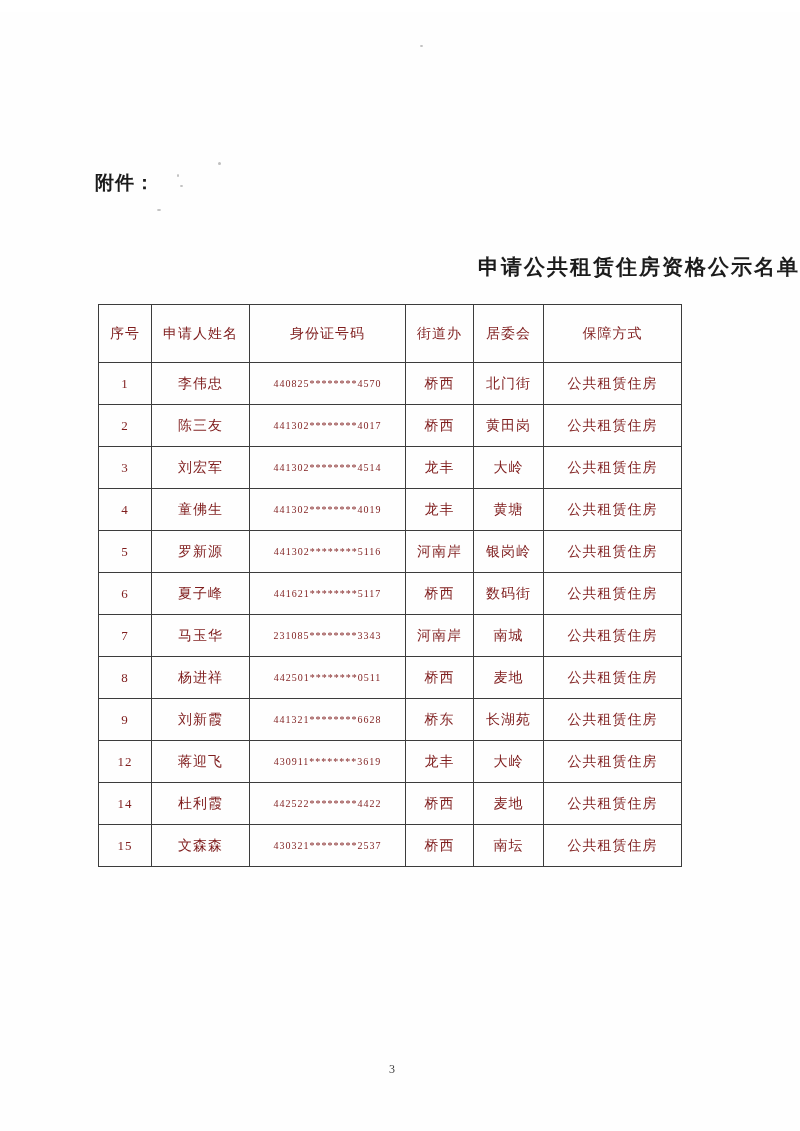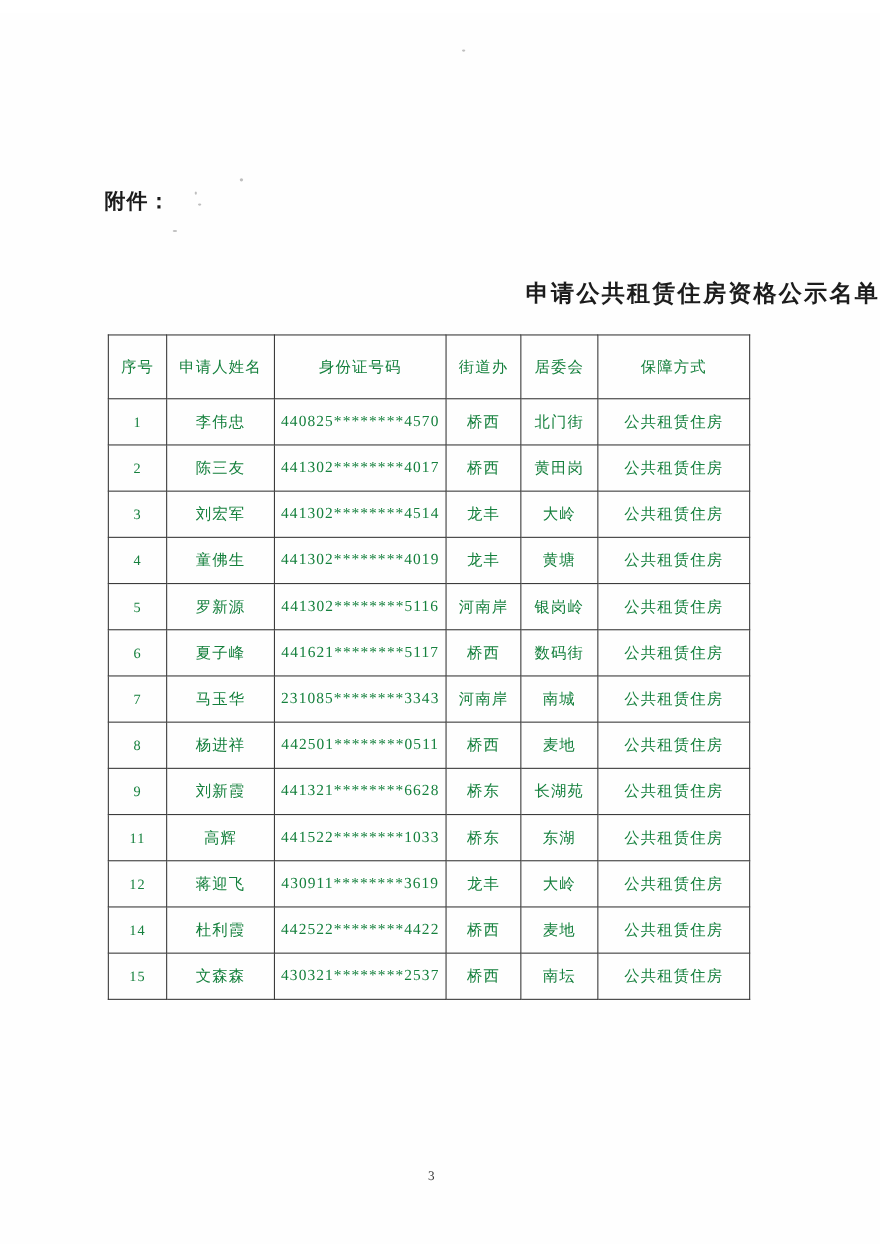--- a/index.html
+++ b/index.html
@@ -38,36 +38,36 @@
     color: #1c1c1c;
   }
   table.doc-table {
     position: absolute;
     left: 98px;
     top: 292px;
     width: 583px;
     border-collapse: collapse;
     table-layout: fixed;
     font-size: 14px;
-    color: #15803d;
+    color: #7f1d1d;
   }
   table.doc-table th,
   table.doc-table td {
     border: 1.5px solid #3c3c3c;
     text-align: center;
     vertical-align: middle;
     padding: 0;
     font-weight: normal;
     letter-spacing: 1px;
     overflow: hidden;
     white-space: nowrap;
   }
   table.doc-table thead tr { height: 58px; }
   table.doc-table tbody tr { height: 42px; }
-  td.cell-id { letter-spacing: 0.5px; font-size: 14px; }
+  td.cell-id { letter-spacing: 0.5px; font-size: 10px; }
   td.cell-no { letter-spacing: 0; font-size: 13px; }
   .page-number {
     position: absolute;
     left: 0;
     top: 1050px;
     width: 784px;
     text-align: center;
     font-size: 12px;
     color: #3a3a3a;
   }
@@ -179,28 +179,20 @@
         </tr>
         <tr>
           <td class="cell-no">9</td>
           <td class="cell-name">刘新霞</td>
           <td class="cell-id">441321********6628</td>
           <td class="cell-street-office">桥东</td>
           <td class="cell-residents-committee">长湖苑</td>
           <td class="cell-guarantee-type">公共租赁住房</td>
         </tr>
         <tr>
-          <td class="cell-no">11</td>
-          <td class="cell-name">高辉</td>
-          <td class="cell-id">441522********1033</td>
-          <td class="cell-street-office">桥东</td>
-          <td class="cell-residents-committee">东湖</td>
-          <td class="cell-guarantee-type">公共租赁住房</td>
-        </tr>
-        <tr>
           <td class="cell-no">12</td>
           <td class="cell-name">蒋迎飞</td>
           <td class="cell-id">430911********3619</td>
           <td class="cell-street-office">龙丰</td>
           <td class="cell-residents-committee">大岭</td>
           <td class="cell-guarantee-type">公共租赁住房</td>
         </tr>
         <tr>
           <td class="cell-no">14</td>
           <td class="cell-name">杜利霞</td>

